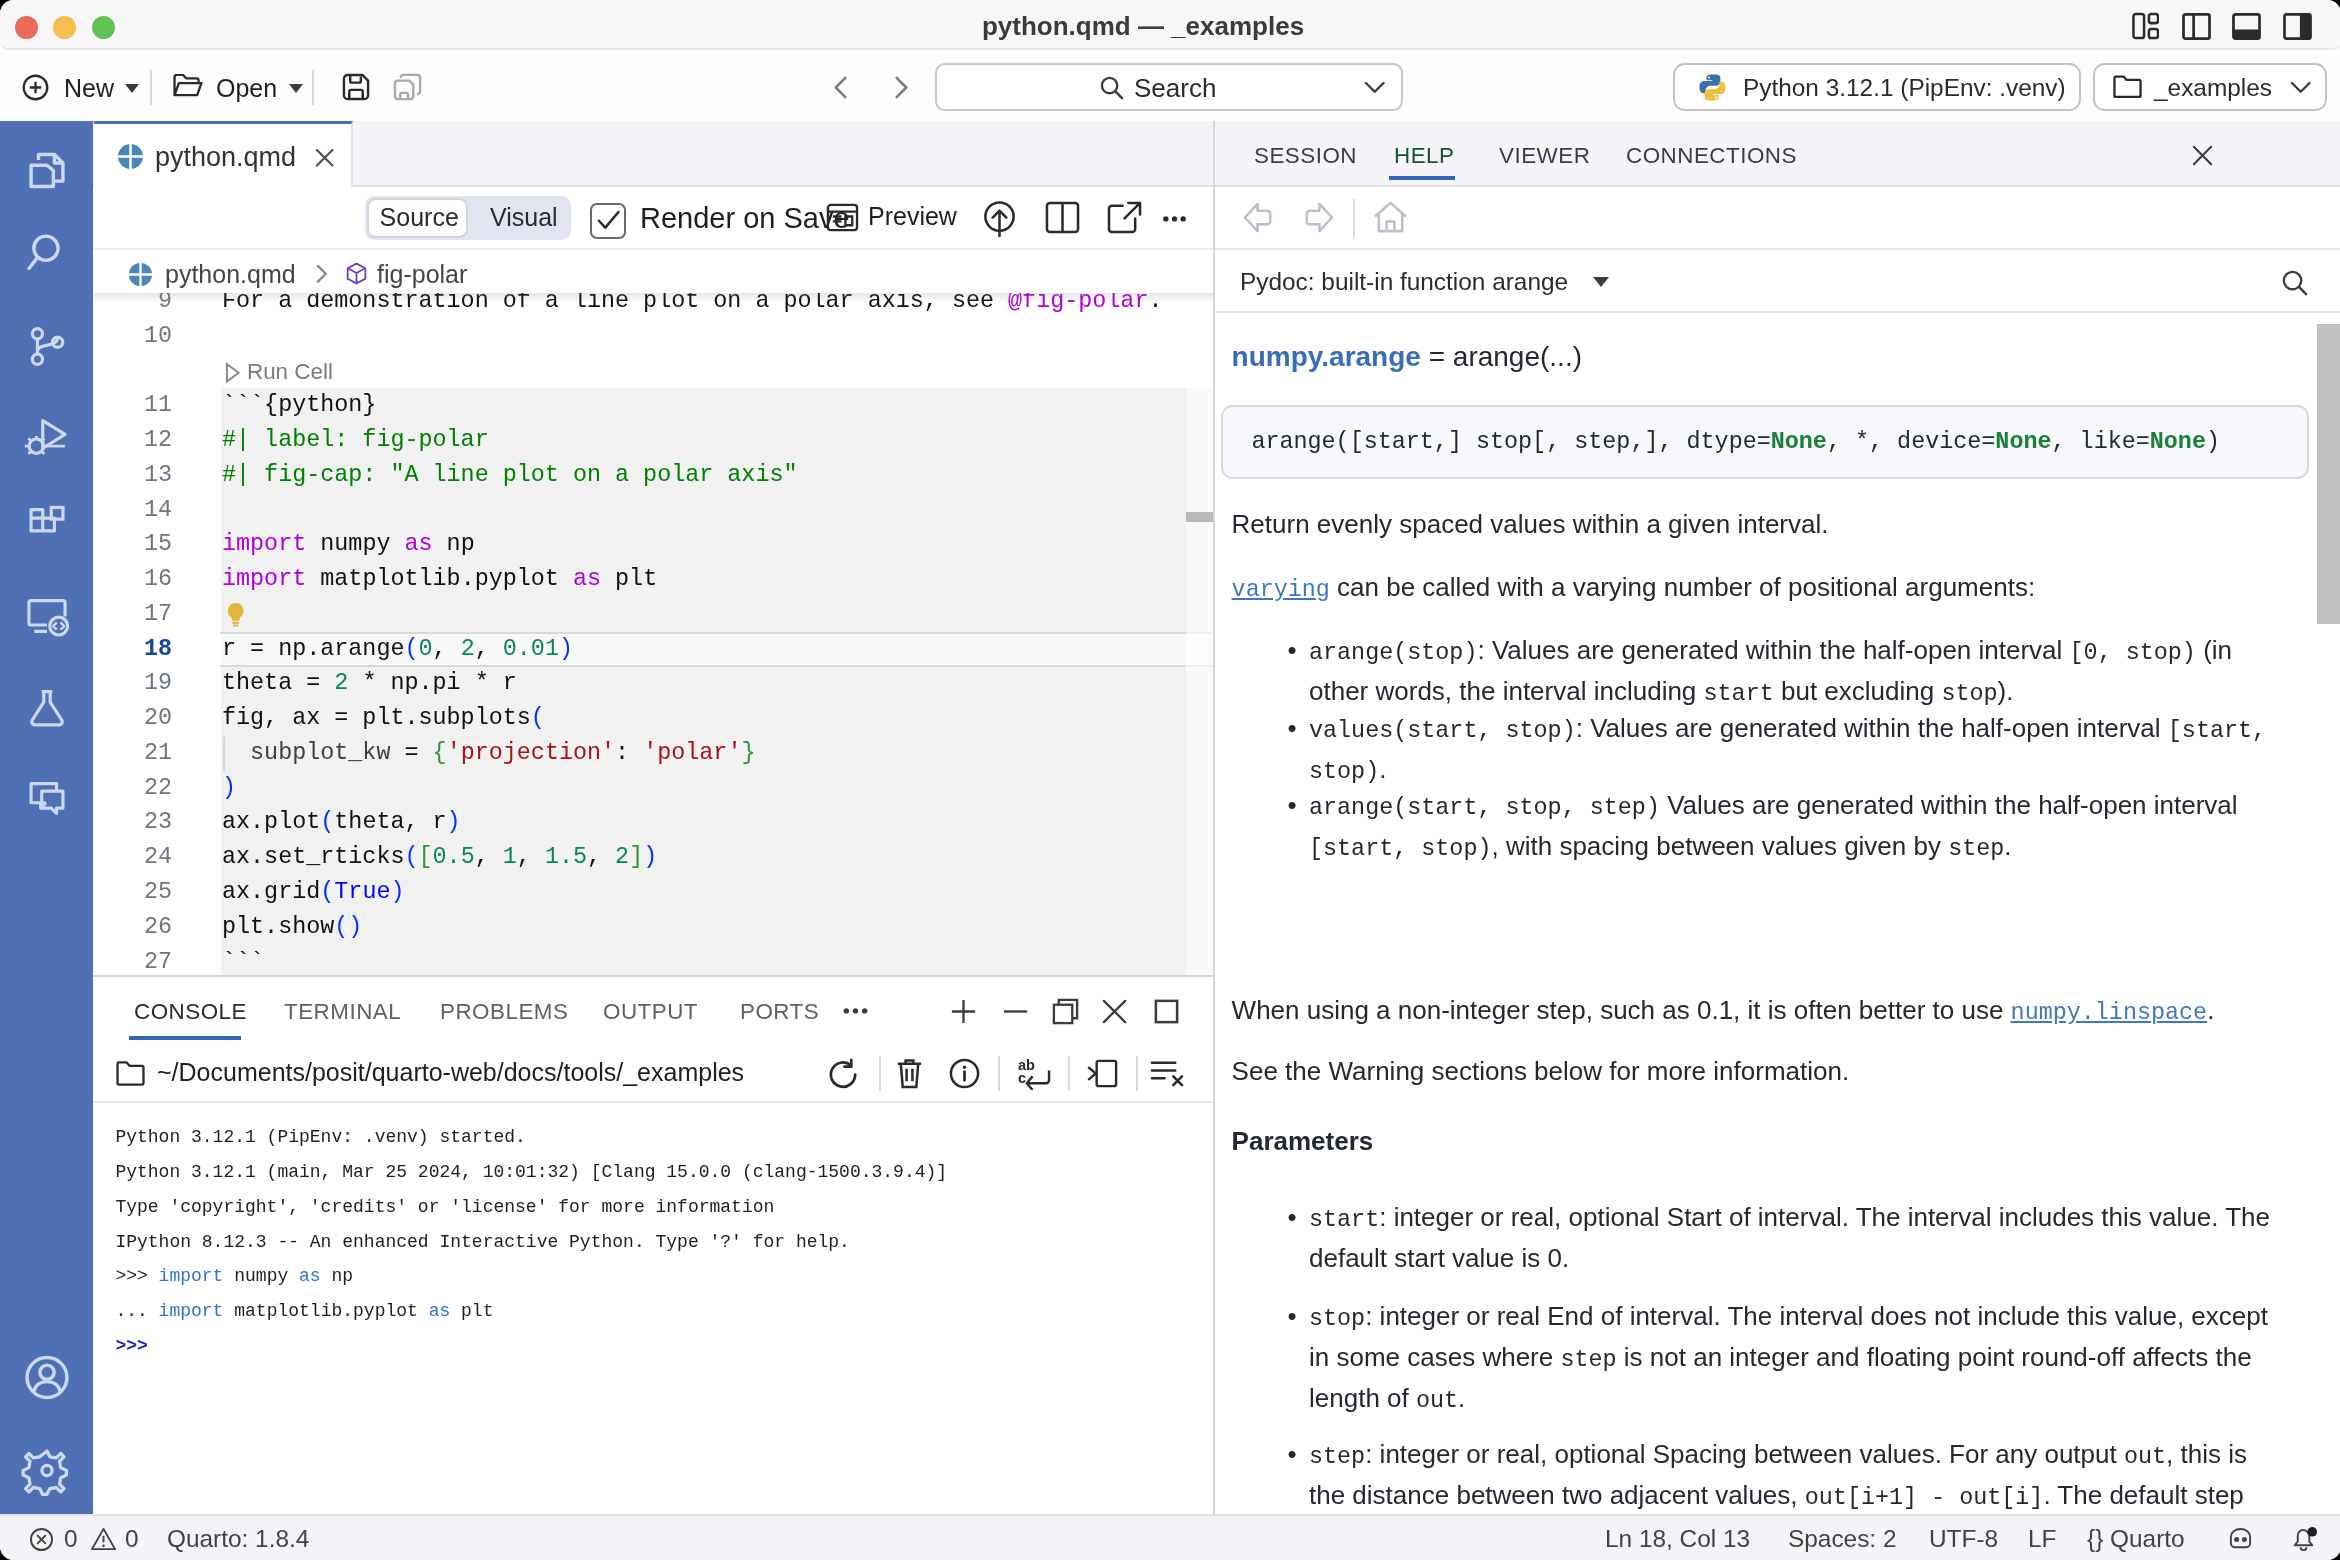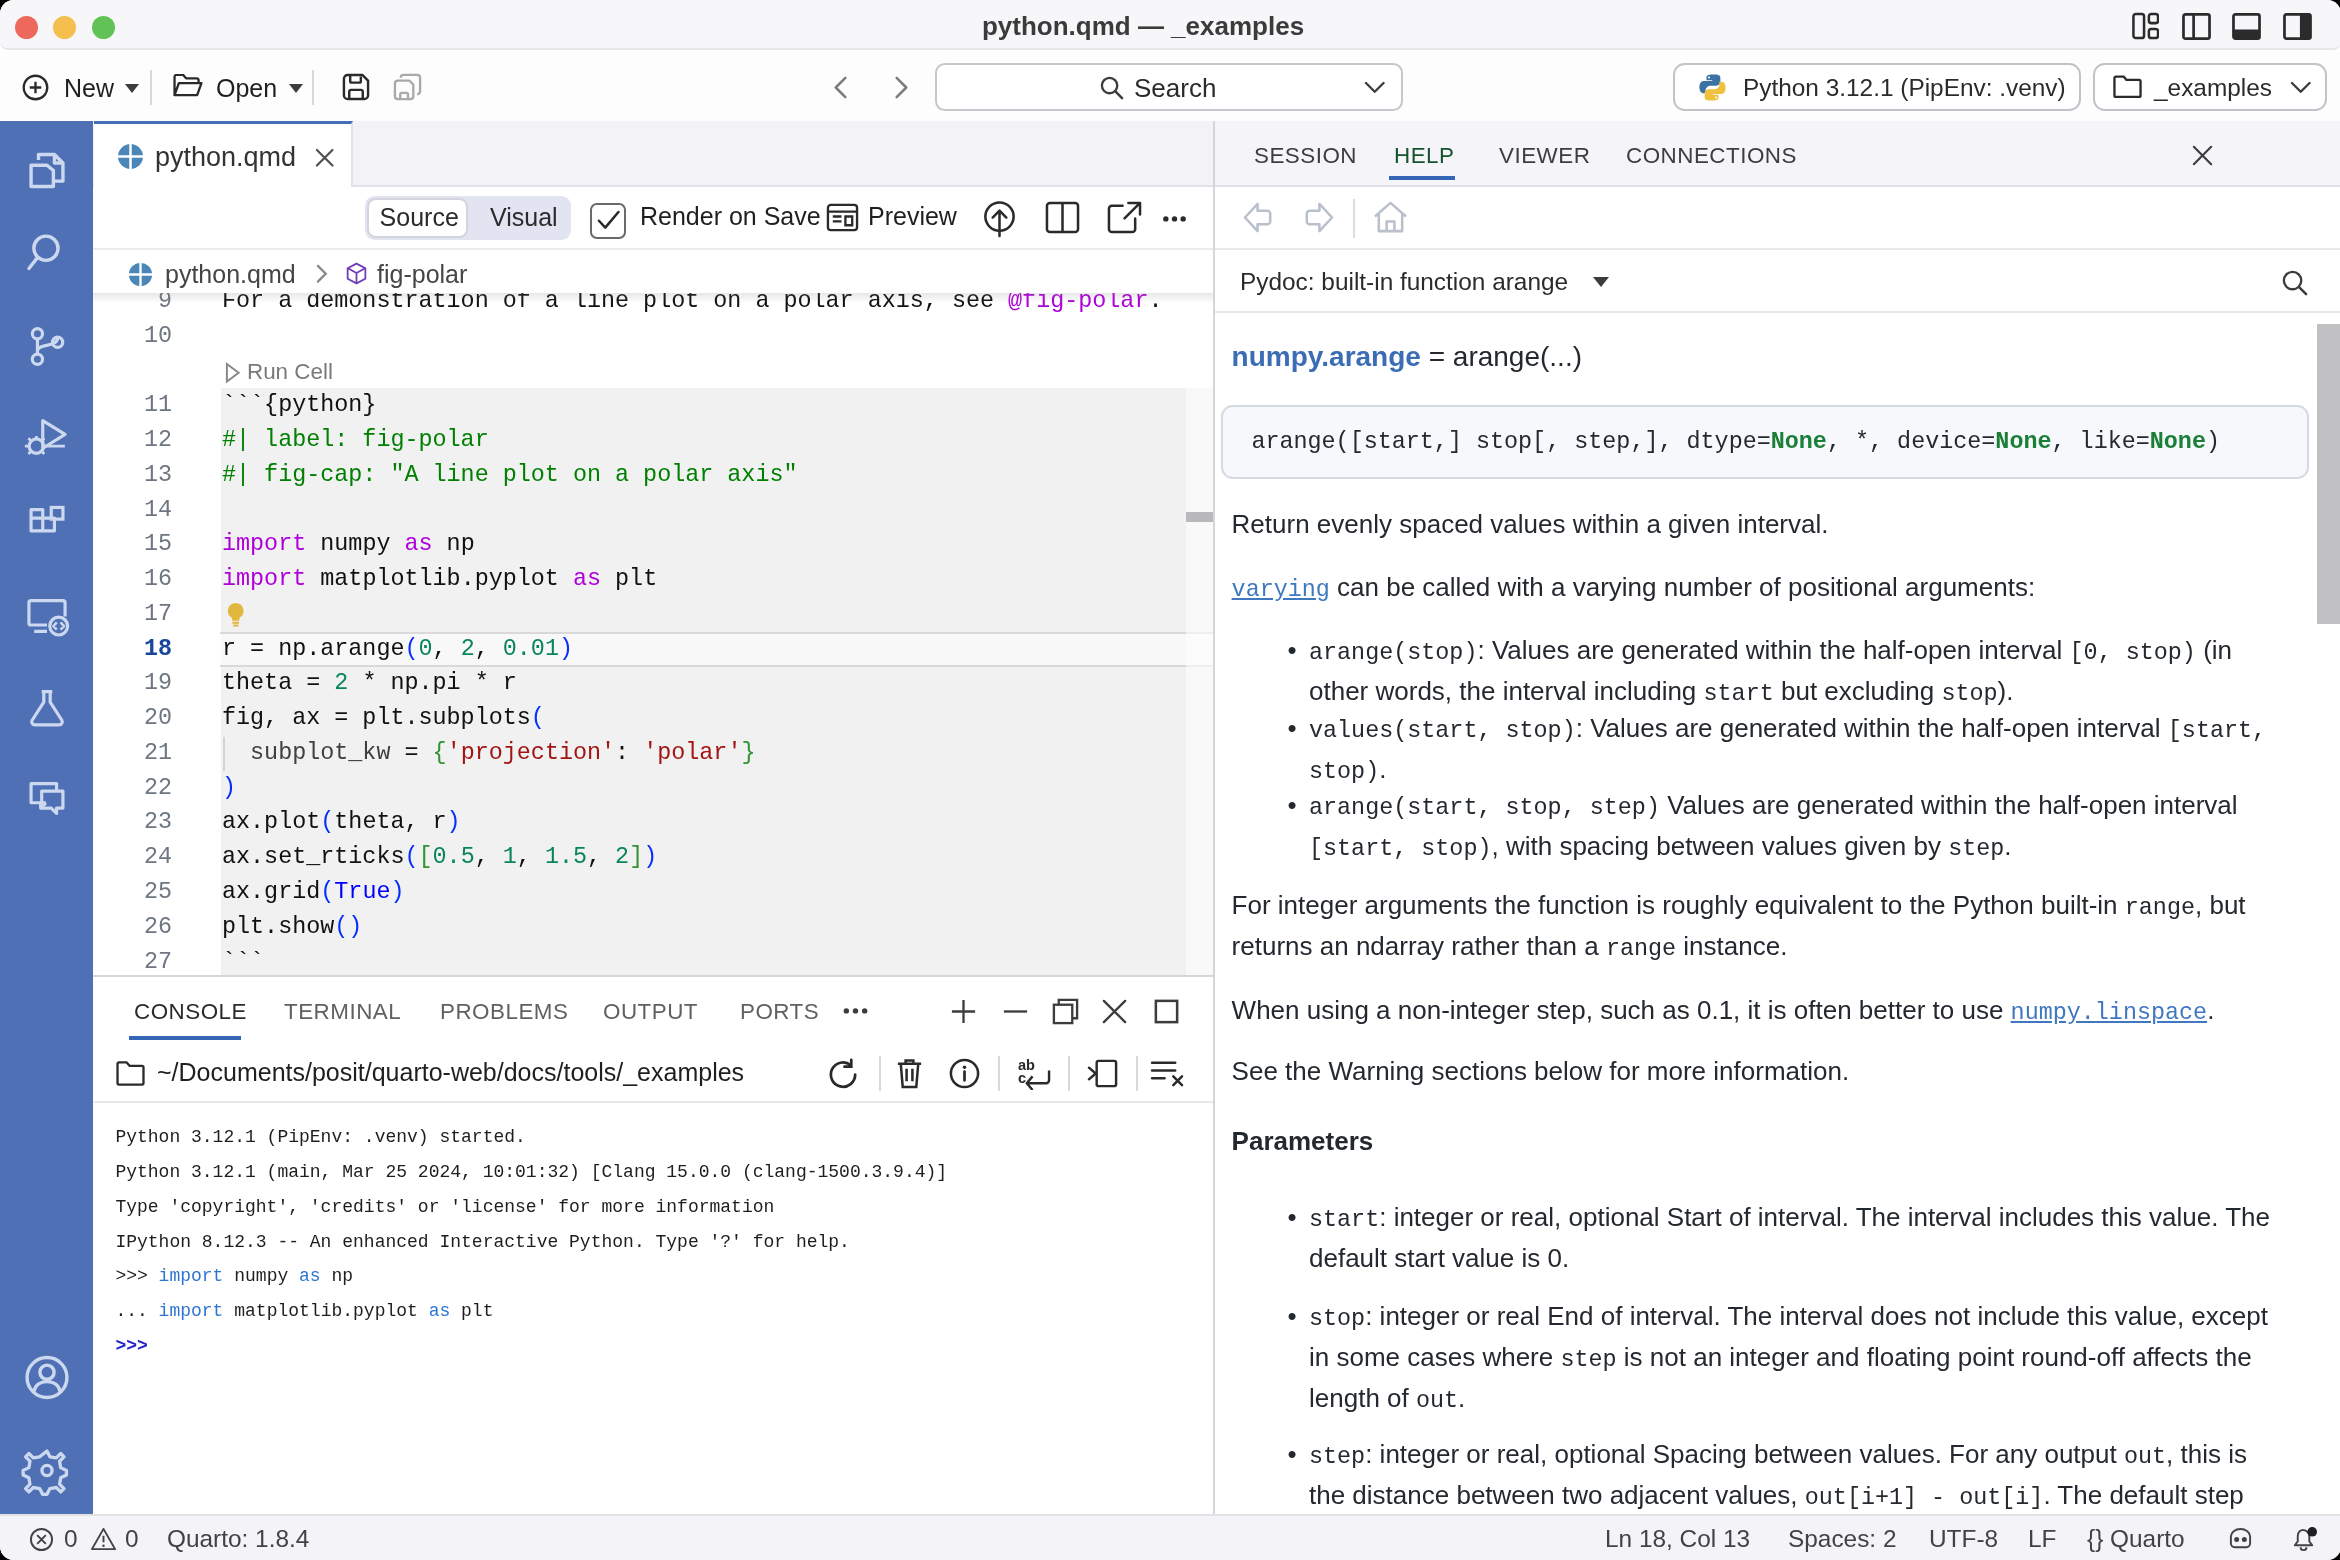--- a/index.html
+++ b/index.html
@@ -222,21 +222,21 @@
     <div class="abs" style="left:272px; top:8.8px; width:206px; height:44px; background:#e2e4f1; border-radius:9.8px;">
       <div class="abs" style="left:2px; top:2px; width:101px; height:40px; background:#fff; border:2px solid #d4d4dc; border-radius:8.8px;"></div>
       <div class="abs" style="left:14.6px; top:6.8px; font-size:25px; color:#2b2b2b;">Source</div>
       <div class="abs" style="left:125px; top:6.8px; font-size:25px; color:#2b2b2b;">Visual</div>
     </div>
     <div class="abs" style="left:497px; top:15.6px; width:36px; height:36px; border:2.4px solid #6a6a6a; border-radius:6.8px;">
       <svg class="abs" style="left:4.9px; top:5.9px;" width="23.4" height="21.5" viewBox="0 0 24 22">
           <path d="M2 11 L8.5 18 L22 2" fill="none" stroke="#2a2a2a" stroke-width="2.6" stroke-linecap="round" stroke-linejoin="round"></path>
         </svg>
     </div>
-    <div class="abs" style="left:547px; top:14.6px; font-size:25px; color:#1f1f1f;">Render on Save</div>
+    <div class="abs" style="left:547px; top:14.6px; font-size:29px; color:#1f1f1f;">Render on Save</div>
     <svg class="abs" style="left:733px; top:13.7px;" width="33" height="33" viewBox="0 0 34 34">
         <g fill="none" stroke="#2a2a2a" stroke-width="2.4">
           <rect x="2" y="4" width="30" height="26" rx="3"></rect>
           <path d="M2 11 h30 M7 16 h9 M7 21 h9 M20 16 h7 v9 h-7 z"></path>
         </g>
       </svg>
     <div class="abs" style="left:775px; top:14.6px; font-size:25px; color:#1f1f1f;">Preview</div>
     <svg class="abs" style="left:887px; top:11.7px;" width="39" height="39" viewBox="0 0 40 40">
         <g fill="none" stroke="#2a2a2a" stroke-width="2.6">
           <circle cx="20" cy="18" r="14.5"></circle>
@@ -486,21 +486,20 @@
     <div class="abs" id="helpcontent">
       <div class="hp" style="top:25px; font-size:28px;"><span style="color:#3b6db5; font-weight:bold;">numpy.arange</span> = arange(...)</div>
       <div class="abs" style="left:6.4px; top:92px; width:1088px; height:74px; background:#f6f8fb; border:2px solid #d5d9e4; border-radius:11.7px;">
         <div class="abs hmono" style="left:28px; top:21.5px; color:#24292f;">arange([start,] stop[, step,], dtype=<b style="color:#1a7f37;">None</b>, *, device=<b style="color:#1a7f37;">None</b>, like=<b style="color:#1a7f37;">None</b>)</div>
       </div>
       <div class="hp" style="top:192px;">Return evenly spaced values within a given interval.</div>
       <div class="hp" style="top:255px;"><span class="hmono hlink">varying</span> can be called with a varying number of positional arguments:</div>
       <div class="hp" style="left:94px; top:318px; width:985px;"><span style="position:absolute; left:-21.5px;">•</span><span class="hmono">arange(stop)</span>: Values are generated within the half-open interval <span class="hmono">[0, stop)</span> (in<br>other words, the interval including <span class="hmono">start</span> but excluding <span class="hmono">stop</span>).</div>
       <div class="hp" style="left:94px; top:396px; width:985px;"><span style="position:absolute; left:-21.5px;">•</span><span class="hmono">values(start, stop)</span>: Values are generated within the half-open interval <span class="hmono">[start,</span><br><span class="hmono">stop)</span>.</div>
       <div class="hp" style="left:94px; top:473px; width:985px;"><span style="position:absolute; left:-21.5px;">•</span><span class="hmono">arange(start, stop, step)</span> Values are generated within the half-open interval<br><span class="hmono">[start, stop)</span>, with spacing between values given by <span class="hmono">step</span>.</div>
-      <div class="hp" style="top:573px;">For integer arguments the function is roughly equivalent to the Python built-in <span class="hmono">range</span>, but<br>returns an ndarray rather than a <span class="hmono">range</span> instance.</div>
       <div class="hp" style="top:678px;">When using a non-integer step, such as 0.1, it is often better to use <span class="hmono hlink">numpy.linspace</span>.</div>
       <div class="hp" style="top:739px;">See the Warning sections below for more information.</div>
       <div class="hp" style="top:809px; font-weight:bold; font-size:26px;">Parameters</div>
       <div class="hp" style="left:94px; top:885px; width:985px;"><span style="position:absolute; left:-21.5px;">•</span><span class="hmono">start</span>: integer or real, optional Start of interval. The interval includes this value. The<br>default start value is 0.</div>
       <div class="hp" style="left:94px; top:984px; width:985px;"><span style="position:absolute; left:-21.5px;">•</span><span class="hmono">stop</span>: integer or real End of interval. The interval does not include this value, except<br>in some cases where <span class="hmono">step</span> is not an integer and floating point round-off affects the<br>length of <span class="hmono">out</span>.</div>
       <div class="hp" style="left:94px; top:1122px; width:985px;"><span style="position:absolute; left:-21.5px;">•</span><span class="hmono">step</span>: integer or real, optional Spacing between values. For any output <span class="hmono">out</span>, this is<br>the distance between two adjacent values, <span class="hmono">out[i+1] - out[i]</span>. The default step</div>
       <div class="abs" style="left:1102px; top:10.7px; width:23.4px; height:300px; background:#c1c1c4;"></div>
     </div>
   </div>
   <div class="abs" id="statusbar">

